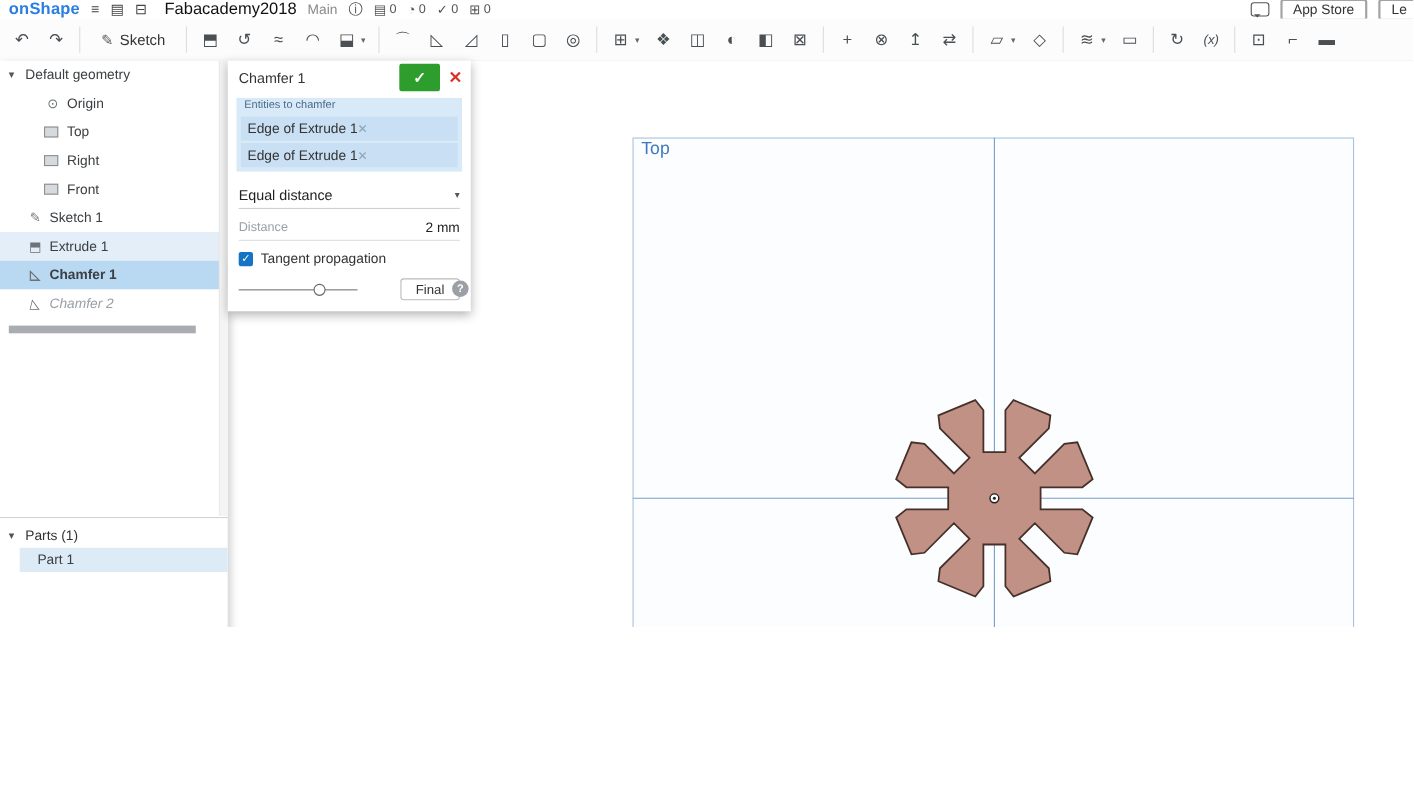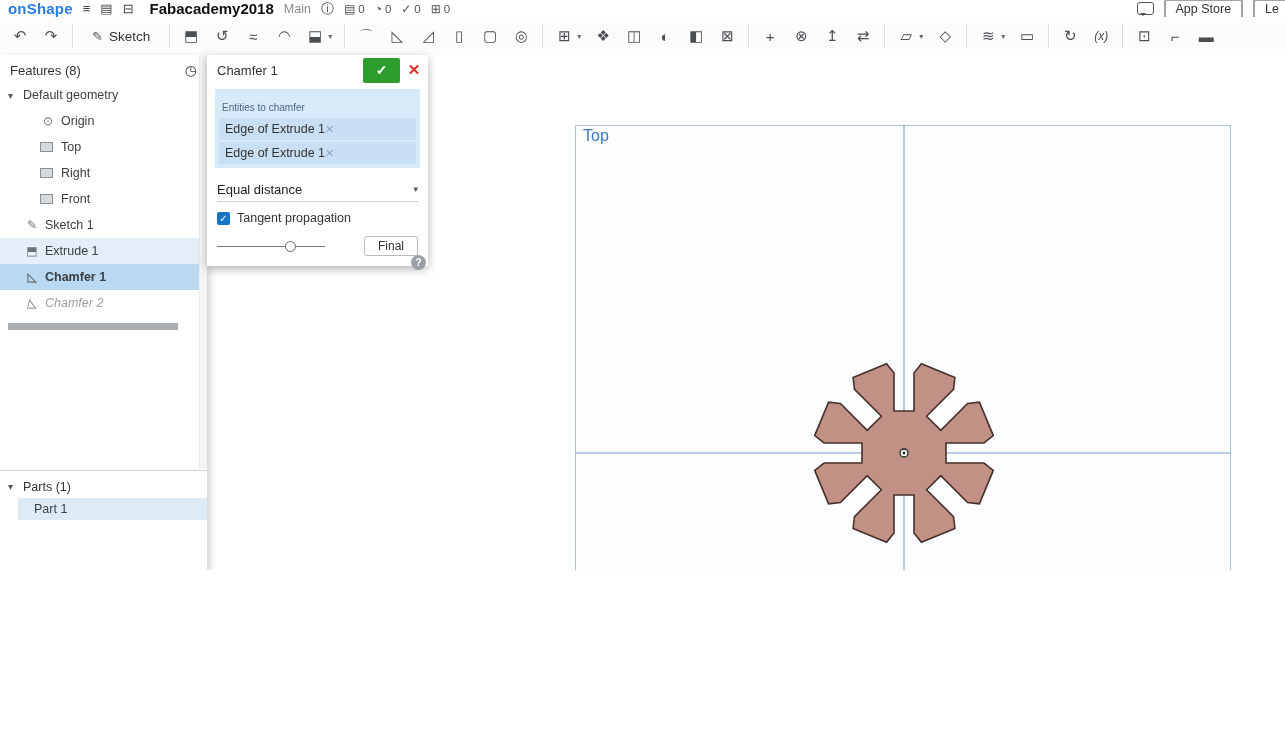--- a/index.html
+++ b/index.html
@@ -4,21 +4,21 @@
 <style>
   html,body{margin:0;padding:0;background:#fff;}
   .page{position:relative;width:1285px;height:570px;overflow:hidden;background:#fff;
         font-family:"Liberation Sans",sans-serif;color:#333;}
 
   
   .topbar{position:absolute;left:0;top:0;right:0;height:17px;background:#fff;
           display:flex;align-items:center;gap:10px;padding:0 8px;white-space:nowrap;overflow:hidden;}
   .logo{color:#2a7de1;font-weight:bold;font-size:15px;letter-spacing:.2px;}
   .hglyph{font-size:13px;color:#444;}
-  .doc-title{font-weight:bold;font-size:15px;color:#101010;margin-left:6px;}
+  .doc-title{font-weight:normal;font-size:15px;color:#101010;margin-left:6px;}
   .branch{font-size:12.5px;color:#8a8a8a;}
   .counter{display:flex;align-items:center;gap:3px;font-size:11.5px;color:#555;}
   .counter .g{font-size:12px;color:#555;}
   .top-spacer{flex:1;}
   .chat-icon{width:15px;height:11px;border:1.5px solid #555;border-radius:3px;position:relative;flex:none;}
   .chat-icon::after{content:"";position:absolute;left:2px;bottom:-5px;border:3px solid transparent;border-top-color:#555;}
   .btn-outline{border:2px solid #a3a3a3;border-radius:3px;padding:1px 10px;font-size:12.5px;color:#333;background:#fff;}
   .btn-cut{margin-right:-14px;}
 
   
@@ -67,21 +67,21 @@
 
   
   .dialog{position:absolute;left:207px;top:55px;width:221px;background:#fff;z-index:20;
           box-shadow:0 3px 9px rgba(0,0,0,.3);padding-bottom:12px;}
   .dlg-head{height:30px;display:flex;align-items:center;padding-left:10px;}
   .dlg-title{flex:1;font-size:13px;color:#333;}
   .btn-confirm{width:37px;height:25px;background:#2d9e2d;color:#fff;font-size:14px;font-weight:bold;
                display:flex;align-items:center;justify-content:center;border-radius:2px;}
   .btn-cancel{width:28px;height:25px;color:#d93025;font-size:15px;font-weight:bold;
               display:flex;align-items:center;justify-content:center;}
-  .entities-box{margin:4px 8px 0;background:#d8e9f8;padding:12px 4px 4px;}
+  .entities-box{margin:4px 8px 0;background:#d8e9f8;padding:0 4px 4px;}
   .entities-label{font-size:10px;color:#4a6a8a;padding:1px 3px 3px;}
   .entity-row{margin-top:2px;background:#c9e0f4;height:22px;display:flex;align-items:center;
               padding:0 6px;font-size:12.5px;color:#333;}
   .entity-remove{color:#8fa4b8;font-size:11px;}
   .select-row{margin:9px 10px 0;display:flex;justify-content:space-between;align-items:center;
               border-bottom:1px solid #cfcfcf;height:24px;font-size:13px;color:#222;}
   .select-row .dd{font-size:9px;color:#555;}
   .distance-row{margin:6px 10px 0;display:flex;justify-content:space-between;align-items:center;
                 border-bottom:1px solid #dedede;height:22px;}
   .distance-label{font-size:11.5px;color:#9aa0a6;}
@@ -200,24 +200,20 @@
     <svg class="part-svg" width="656" height="654">
       <line x1="329" y1="0" x2="329" y2="654" stroke="#7b9cc9" stroke-width="1"></line>
       <line x1="0" y1="328" x2="656" y2="328" stroke="#7b9cc9" stroke-width="1"></line>
       <path id="gear-path" stroke-width="1.6" d="M319.0,248.0 L 319.0,286.0 L 339.0,286.0 L 339.0,248.0 L 346.4,238.7 L 379.9,252.6 L 378.5,264.4 L 351.6,291.2 L 365.8,305.4 L 392.6,278.5 L 404.4,277.1 L 418.3,310.6 L 409.0,318.0 L 371.0,318.0 L 371.0,338.0 L 409.0,338.0 L 418.3,345.4 L 404.4,378.9 L 392.6,377.5 L 365.8,350.6 L 351.6,364.8 L 378.5,391.6 L 379.9,403.4 L 346.4,417.3 L 339.0,408.0 L 339.0,370.0 L 319.0,370.0 L 319.0,408.0 L 311.6,417.3 L 278.1,403.4 L 279.5,391.6 L 306.4,364.8 L 292.2,350.6 L 265.4,377.5 L 253.6,378.9 L 239.7,345.4 L 249.0,338.0 L 287.0,338.0 L 287.0,318.0 L 249.0,318.0 L 239.7,310.6 L 253.6,277.1 L 265.4,278.5 L 292.2,305.4 L 306.4,291.2 L 279.5,264.4 L 278.1,252.6 L 311.6,238.7 Z" fill="#c09184" stroke="#45302a"></path>
       <circle cx="329" cy="328" r="4" fill="#fff" stroke="#222" stroke-width="1.3"></circle>
       <circle cx="329" cy="328" r="1.4" fill="#222"></circle>
     </svg>
   </div>
 
   <div class="features-panel">
-    <div class="panel-head">
-      <span class="panel-title">Features (8)</span>
-      <span class="history-icon">◷</span>
-    </div>
     <div class="trow">
       <span class="chev">▾</span>
       <span>Default geometry</span>
     </div>
     <div class="trow indent2">
       <span class="gicon">⊙</span>
       <span>Origin</span>
     </div>
     <div class="trow indent2">
       <span class="plane-icon"></span>
@@ -278,20 +274,24 @@
       </div>
       <div class="entity-row">
         <span>Edge of Extrude 1</span>
         <span class="entity-remove">✕</span>
       </div>
     </div>
     <div class="select-row">
       <span>Equal distance</span>
       <span class="dd">▾</span>
     </div>
+    <div class="distance-row">
+      <span class="distance-label">Distance</span>
+      <span class="distance-value">2 mm</span>
+    </div>
     <div class="check-row">
       <span class="checkbox">✓</span>
       <span>Tangent propagation</span>
     </div>
     <div class="slider-row">
       <span class="slider-track">
         <span class="slider-handle"></span>
       </span>
       <span class="btn-final">Final</span>
     </div>

